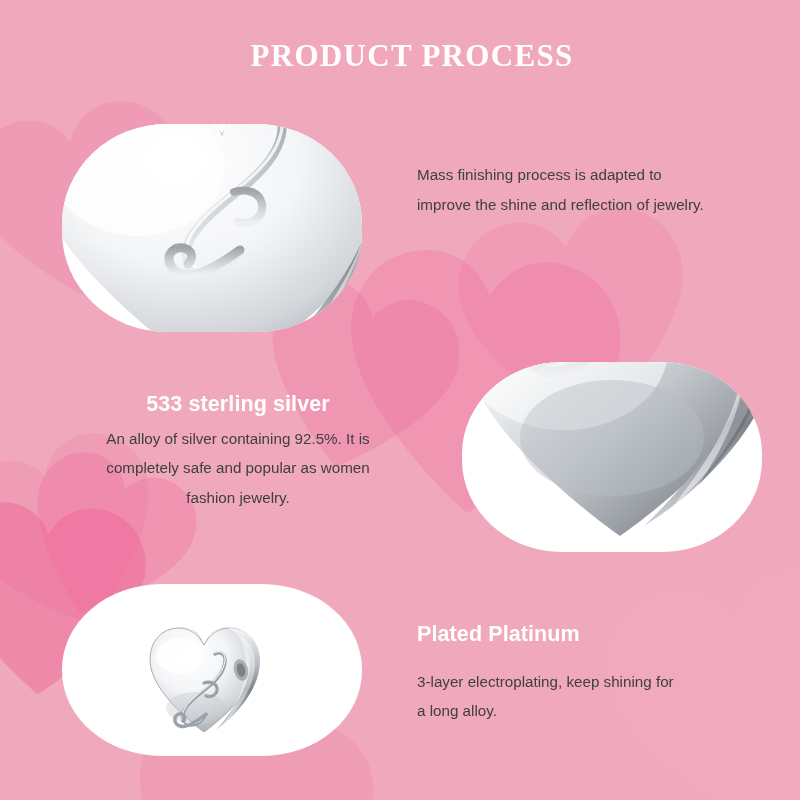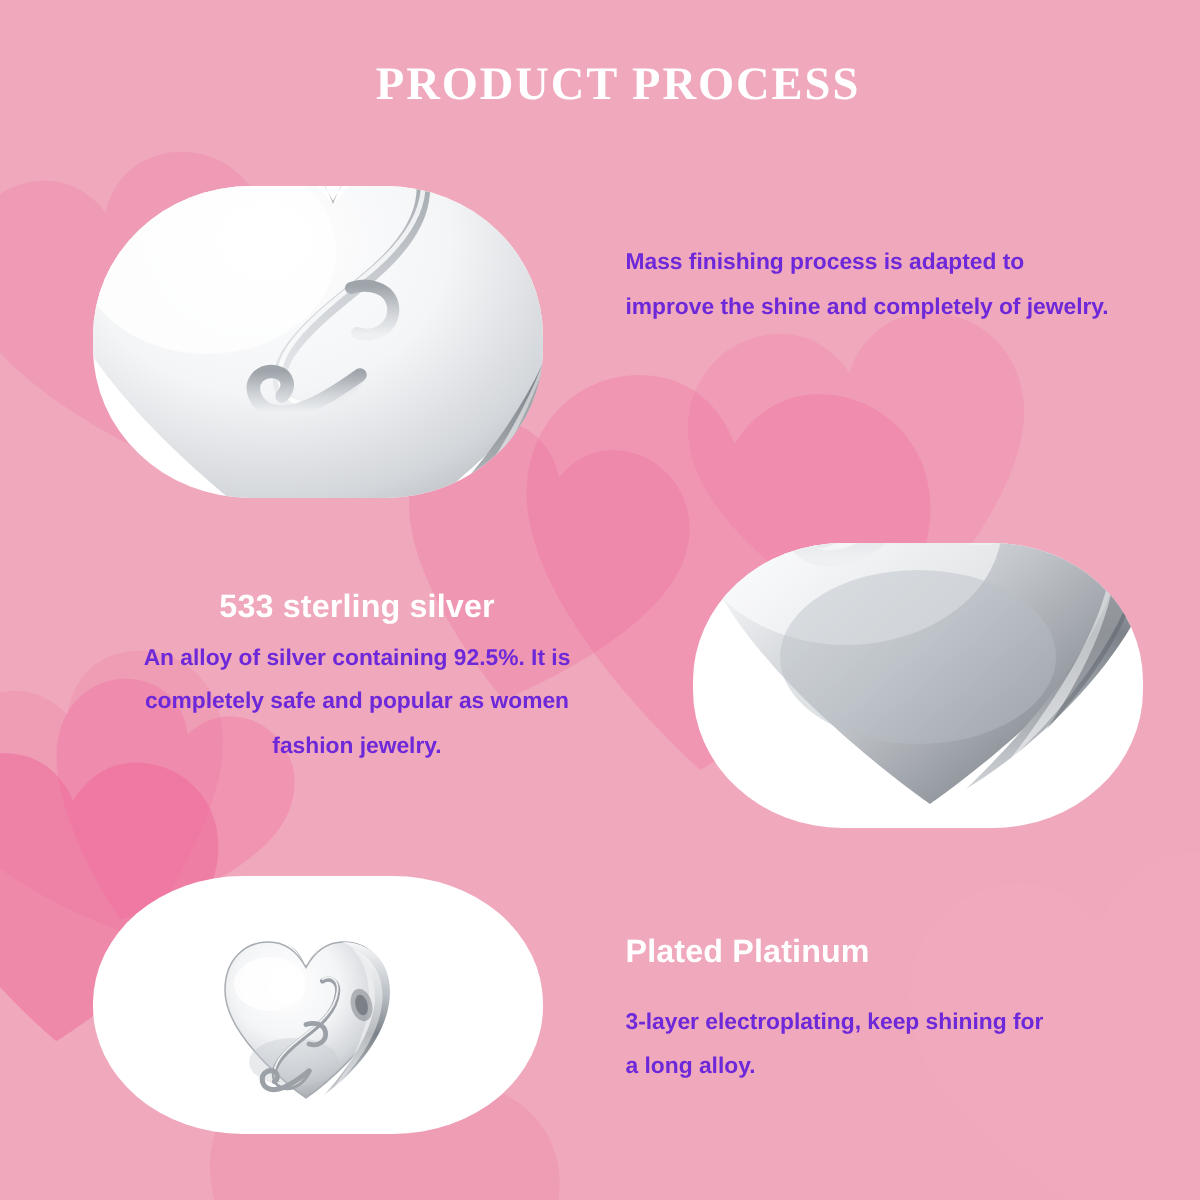--- a/index.html
+++ b/index.html
@@ -85,24 +85,24 @@
   .txt-block { position: absolute; }
 
   .txt-head {
     color: #ffffff;
     font-weight: 700;
     font-size: 21.5px;
     letter-spacing: 0.1px;
     line-height: 1.15;
   }
   .txt-body {
-    color: #6d28d9;
+    color: #404040;
     font-size: 15.2px;
     line-height: 1.95;
-    font-weight: 700;
+    font-weight: 400;
   }
 
   .block-1 { left: 417px; top: 160px; width: 345px; text-align: left; }
   .block-1 .txt-head { margin-bottom: 7px; }
 
   .block-2 { left: 58px;  top: 392px; width: 360px; text-align: center; }
   .block-2 .txt-head { margin-bottom: 7px; }
 
   .block-3 { left: 417px; top: 622px; width: 345px; text-align: left; }
   .block-3 .txt-head { margin-bottom: 20px; }
@@ -274,21 +274,21 @@
             <path d="M62,63 C68,61 74,63 75,68 C76,74 70,78 64,76" fill="none" stroke="#9ba1a7" stroke-width="3.2" stroke-linecap="round"></path>
           </g>
         </svg>
       </div>
     </div>
   </div>
 
   <div class="txt-block block-1">
     <div class="txt-body">
       <div>Mass finishing process is adapted to</div>
-      <div>improve the shine and completely of jewelry.</div>
+      <div>improve the shine and reflection of jewelry.</div>
     </div>
   </div>
 
   <div class="txt-block block-2">
     <div class="txt-head">533 sterling silver</div>
     <div class="txt-body">
       <div>An alloy of silver containing 92.5%. It is</div>
       <div>completely safe and popular as women</div>
       <div>fashion jewelry.</div>
     </div>

